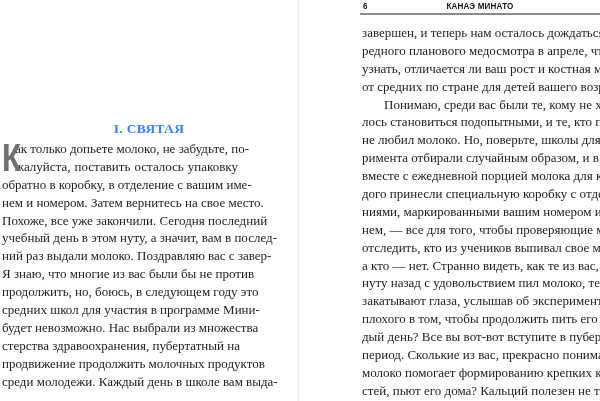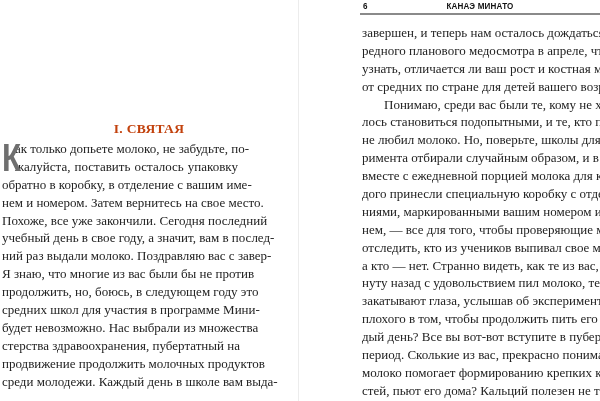--- a/index.html
+++ b/index.html
@@ -8,21 +8,21 @@
     font-family: "DejaVu Serif", "Liberation Serif", serif; color: #1c1c1c;
     position: relative;
   }
   .page { position: absolute; top: 0; height: 401px; background: #fff; }
   .page-left { left: 0; width: 298px; }
   .gutter { position: absolute; left: 298px; top: 0; width: 1px; height: 401px; background: #ececec; }
   .page-right { left: 300px; width: 300px; }
 
   .chapter-title {
     position: absolute; left: 0; width: 298px; top: 121px; text-align: center;
-    font-family: "Liberation Serif", serif; font-weight: bold; font-size: 13.5px; letter-spacing: 0.3px; color: #c2410c;
+    font-family: "Liberation Serif", serif; font-weight: bold; font-size: 13.5px; letter-spacing: 0.3px; color: #3b82f6;
   }
   .body-left {
     position: absolute; left: 2px; top: 140px; width: 236px;
     font-family: "Liberation Serif", serif; font-size: 13px; line-height: 17.9px; color: #222;
   }
   .line { white-space: nowrap; text-align: justify; text-align-last: justify; display: block; height: 17.9px; overflow: visible; }
   .dropcap-wrap { display: block; position: relative; }
   .dropcap {
     position: absolute; left: 0; top: 2px; font-family: "Liberation Sans", sans-serif; font-weight: bold;
     font-size: 38px; line-height: 32px; color: #6f6f6f; transform: scaleX(0.82); transform-origin: left top;
@@ -49,21 +49,21 @@
   <div class="chapter-title">I. СВЯТАЯ</div>
   <div class="body-left">
     <div class="dropcap-wrap">
       <span class="dropcap">К</span>
       <span class="line indent-dc">ак только допьете молоко, не забудьте, по-</span>
       <span class="line indent-dc">жалуйста, поставить осталось упаковку</span>
     </div>
     <span class="line">обратно в коробку, в отделение с вашим име-</span>
     <span class="line">нем и номером. Затем вернитесь на свое место.</span>
     <span class="line">Похоже, все уже закончили. Сегодня последний</span>
-    <span class="line">учебный день в свое году, а значит, вам в послед-</span>
+    <span class="line">учебный день в этом нуту, а значит, вам в послед-</span>
     <span class="line">ний раз выдали молоко. Поздравляю вас с завер-</span>
     <span class="line">Я знаю, что многие из вас были бы не против</span>
     <span class="line">продолжить, но, боюсь, в следующем году это</span>
     <span class="line">средних школ для участия в программе Мини-</span>
     <span class="line">будет невозможно. Нас выбрали из множества</span>
     <span class="line">стерства здравоохранения, пубертатный на</span>
     <span class="line">продвижение продолжить молочных продуктов</span>
     <span class="line">среди молодежи. Каждый день в школе вам выда-</span>
 
   </div>

